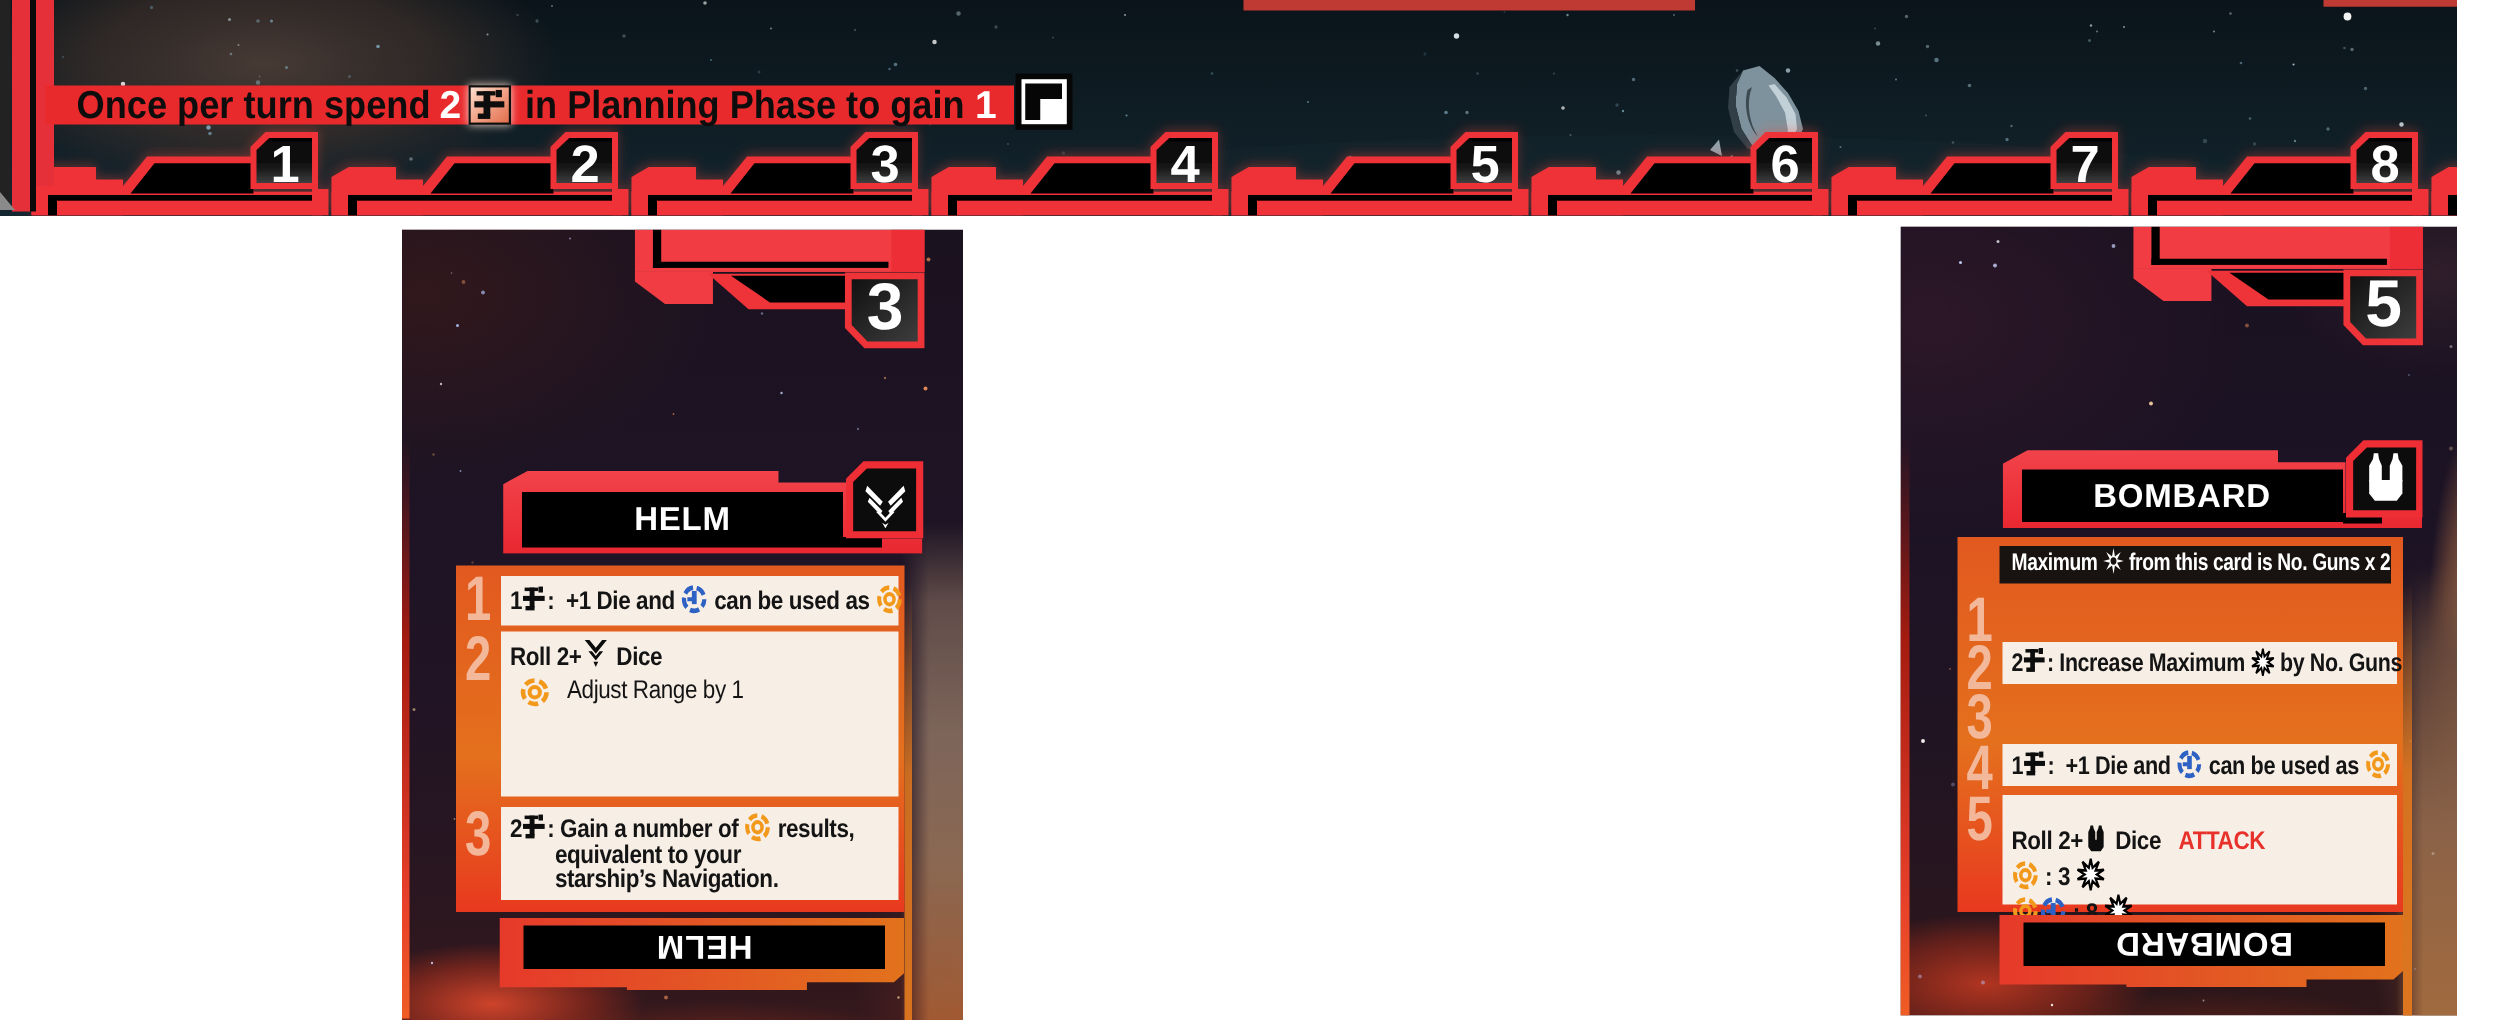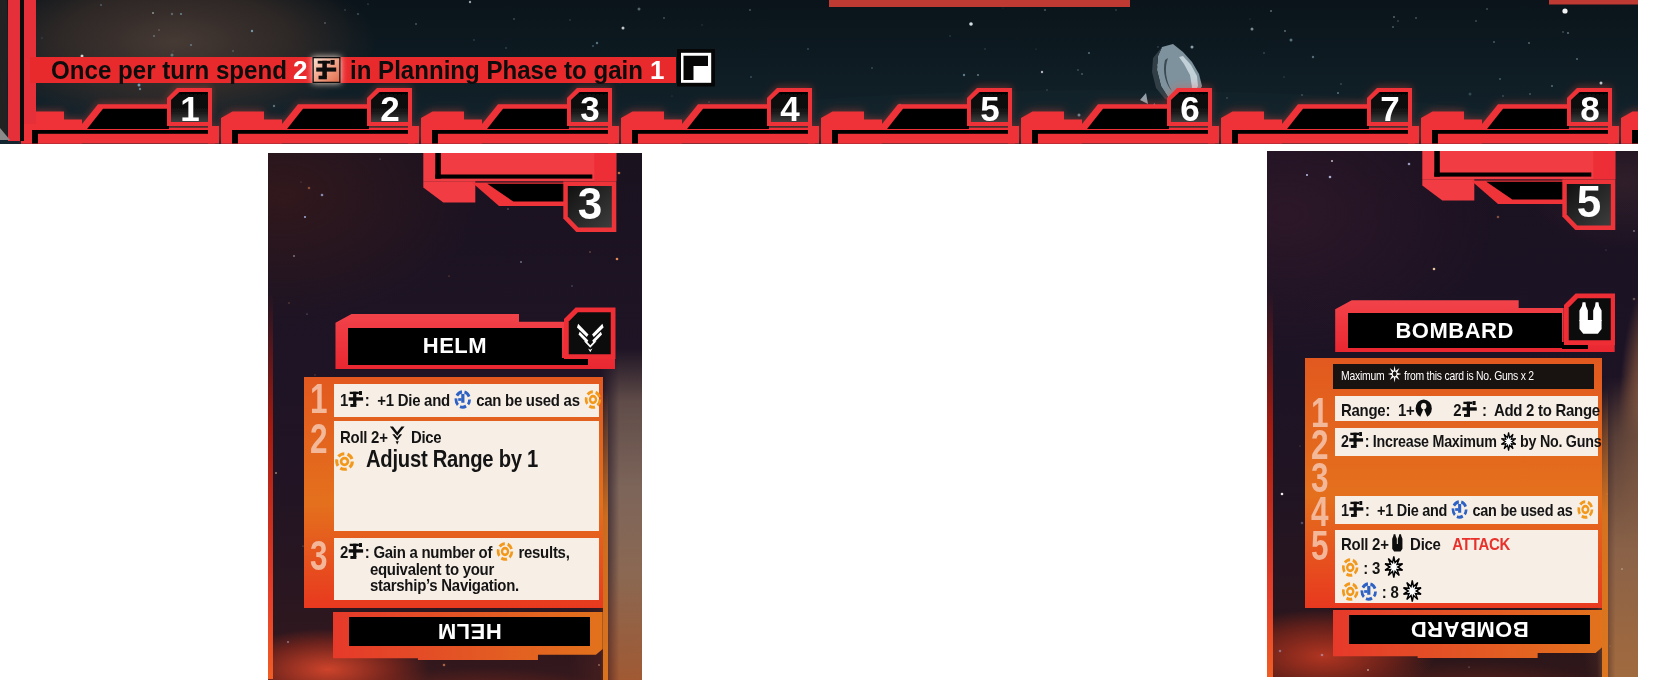--- a/index.html
+++ b/index.html
@@ -1,24 +1,24 @@
 <!DOCTYPE html>
 <html><head><meta charset="utf-8">
 <style>
 html,body{margin:0;padding:0;background:#fff}
 #page{position:relative;width:1638px;height:684px;overflow:hidden;font-family:"Liberation Sans",sans-serif;background:#fff}
 .abs{position:absolute}
 .card{position:absolute;overflow:hidden}
 .ttl{color:#fff;font-weight:bold;font-size:22px;letter-spacing:.5px;text-align:center}
 .body{background:linear-gradient(180deg,#e2591f,#e4701d 55%,#e8391f)}
 .body .panel{position:absolute;left:30.5px;right:3.7px;background:#f7eee6}
-.darkbar{position:absolute;left:28.1px;right:8px;top:6.8px;height:24.3px;background:#181210;line-height:24.5px;padding-left:8px;font-size:13px;font-weight:normal}
+.darkbar{position:absolute;left:28.1px;right:8px;top:6.8px;height:24.3px;background:#181210;line-height:24.5px;padding-left:8px;font-size:16px;font-weight:bold}
 .num{position:absolute;left:6px;width:30px;color:rgba(243,188,160,.95);font-weight:bold;font-size:42px;transform:scaleX(.75);transform-origin:0 0;line-height:42px}
 .prow{padding-left:6px;font-size:17px;color:#141414;line-height:18px;font-weight:bold}
-.brow{font-size:23px;color:#141414;line-height:17px;margin-top:4px;display:flex;font-weight:bold}
+.brow{padding-left:12px;font-size:17px;color:#141414;line-height:17px;margin-top:4px;display:flex;font-weight:normal}
 .bic{width:32px;flex:0 0 32px}
 .cnd{display:inline-block;transform:scaleX(.88);transform-origin:0 50%;white-space:nowrap;letter-spacing:-.3px}
 .ic{display:inline-block}
 </style></head>
 <body>
 <div id="page">
 <svg class="abs" style="left:0;top:0" width="1678" height="144" viewBox="0 0 1678 144">
 <defs>
 <linearGradient id="boxg" x1="0" y1="0" x2="0" y2="1">
           <stop offset="0" stop-color="#050505"></stop>
@@ -577,35 +577,20 @@
 <div class="abs body" style="left:37.5px;top:206.5px;width:297.1px;height:250.8px">
 <div class="num" style="top:34.4px">1</div>
 <div class="num" style="top:66.4px">2</div>
 <div class="num" style="top:99.4px">3</div>
 <div class="num" style="top:133.4px">4</div>
 <div class="num" style="top:167.4px">5</div>
 <div class="darkbar"><span class="cnd" style="color:#fff;transform:scaleX(.8)">Maximum <svg class="ic" width="18" height="18" viewBox="0 0 22 22" style="vertical-align:-3px">
               <polygon points="11.0,0.5 12.5,7.3 18.4,3.6 14.7,9.5 21.5,11.0 14.7,12.5 18.4,18.4 12.5,14.7 11.0,21.5 9.5,14.7 3.6,18.4 7.3,12.5 0.5,11.0 7.3,9.5 3.6,3.6 9.5,7.3" fill="#fff"></polygon>
               <circle cx="11" cy="11" r="3" fill="#181210"></circle>
             </svg> from this card is No. Guns x 2</span></div>
-<div class="panel" style="top:37.9px;height:25.7px">
-          <div class="prow" style="padding-top:2px"><span class="cnd">Range:&nbsp; 1+<svg class="ic" width="22" height="22" viewBox="0 0 22 22" style="vertical-align:-4px">
-                <circle cx="11" cy="10.6" r="9.2" fill="#0d0d0d"></circle>
-                <polygon points="6.2,20.4 15.8,20.4 11,10.2" fill="#f7eee6"></polygon>
-                <circle cx="11" cy="8.2" r="3.1" fill="#f7eee6"></circle>
-              </svg> &nbsp;&nbsp;&nbsp;&nbsp;2<svg class="ic " width="19" height="19" viewBox="0 0 22 22" style="vertical-align:-3px">
-                <g fill="#0d0d0d">
-                  <rect x="2.4" y="2.0" width="12" height="2.7"></rect>
-                  <rect x="14.6" y="1.2" width="3.9" height="4.6"></rect>
-                  <rect x="1.0" y="8.4" width="19" height="3.9"></rect>
-                  <rect x="6.8" y="2.0" width="4.3" height="15.4"></rect>
-                  <rect x="3.2" y="16.2" width="7.9" height="3.4"></rect>
-                </g>
-              </svg> :&nbsp; Add 2 to Range</span></div>
-        </div>
 <div class="panel" style="top:70.2px;height:28.1px">
           <div class="prow" style="padding-top:3px"><span class="cnd" style="transform:scaleX(.84)">2<svg class="ic " width="19" height="19" viewBox="0 0 22 22" style="vertical-align:-3px">
                 <g fill="#0d0d0d">
                   <rect x="2.4" y="2.0" width="12" height="2.7"></rect>
                   <rect x="14.6" y="1.2" width="3.9" height="4.6"></rect>
                   <rect x="1.0" y="8.4" width="19" height="3.9"></rect>
                   <rect x="6.8" y="2.0" width="4.3" height="15.4"></rect>
                   <rect x="3.2" y="16.2" width="7.9" height="3.4"></rect>
                 </g>
               </svg>: Increase Maximum <svg class="ic" width="19" height="19" viewBox="0 0 22 22" style="vertical-align:-4px">
@@ -628,21 +613,21 @@
                 <rect x="9.2" y="5.2" width="3.8" height="9.2" fill="#2d62c4"></rect>
                 <rect x="5.6" y="9.6" width="4" height="2.8" fill="#2d62c4"></rect>
               </svg> can be used as <svg class="ic" width="21" height="21" viewBox="0 0 22 22" style="vertical-align:-4px">
                 <g fill="none" stroke="#f2991c">
                   <circle cx="11" cy="11" r="8.2" stroke-width="3.2" stroke-dasharray="7 3.4"></circle>
                   <circle cx="11" cy="11" r="3.6" stroke-width="2.8"></circle>
                 </g>
               </svg></span></div>
         </div>
 <div class="panel" style="top:171.9px;height:73.1px">
- <div class="prow" style="padding-top:3px"><span class="cnd">Roll 2+<svg class="ic" width="20" height="20" viewBox="0 0 22 22" style="vertical-align:-3px">
+ <div class="prow" style="padding-top:19px"><span class="cnd">Roll 2+<svg class="ic" width="20" height="20" viewBox="0 0 22 22" style="vertical-align:-3px">
                 <path fill="#0d0d0d" d="M4.6,6.2 L6,3.4 L6.4,1.4 L8.6,1.4 L9,3.4 L10.4,6.2 L10.4,12 L11.6,12 L11.6,6.2 L13,3.4 L13.4,1.4 L15.6,1.4 L16,3.4 L17.4,6.2 L17.4,17.2 L15,20.4 L7,20.4 L4.6,17.2 Z"></path>
               </svg> Dice &nbsp; <b style="color:#e8312a">ATTACK</b></span></div>
  <div class="prow" style="padding-top:2px"><span class="cnd"><svg class="ic" width="21" height="21" viewBox="0 0 22 22" style="vertical-align:-4px">
                 <g fill="none" stroke="#f2991c">
                   <circle cx="11" cy="11" r="8.2" stroke-width="3.2" stroke-dasharray="7 3.4"></circle>
                   <circle cx="11" cy="11" r="3.6" stroke-width="2.8"></circle>
                 </g>
               </svg> : 3 <svg class="ic" width="22" height="22" viewBox="0 0 22 22" style="vertical-align:-4px">
                 <polygon points="11.0,0.5 12.4,6.6 17.2,2.5 14.7,8.3 21.0,7.8 15.6,11.0 21.0,14.2 14.7,13.7 17.2,19.5 12.4,15.4 11.0,21.5 9.6,15.4 4.8,19.5 7.3,13.7 1.0,14.2 6.4,11.0 1.0,7.8 7.3,8.3 4.8,2.5 9.6,6.6" fill="#fff" stroke="#000" stroke-width="1.6"></polygon>
               </svg></span></div>

